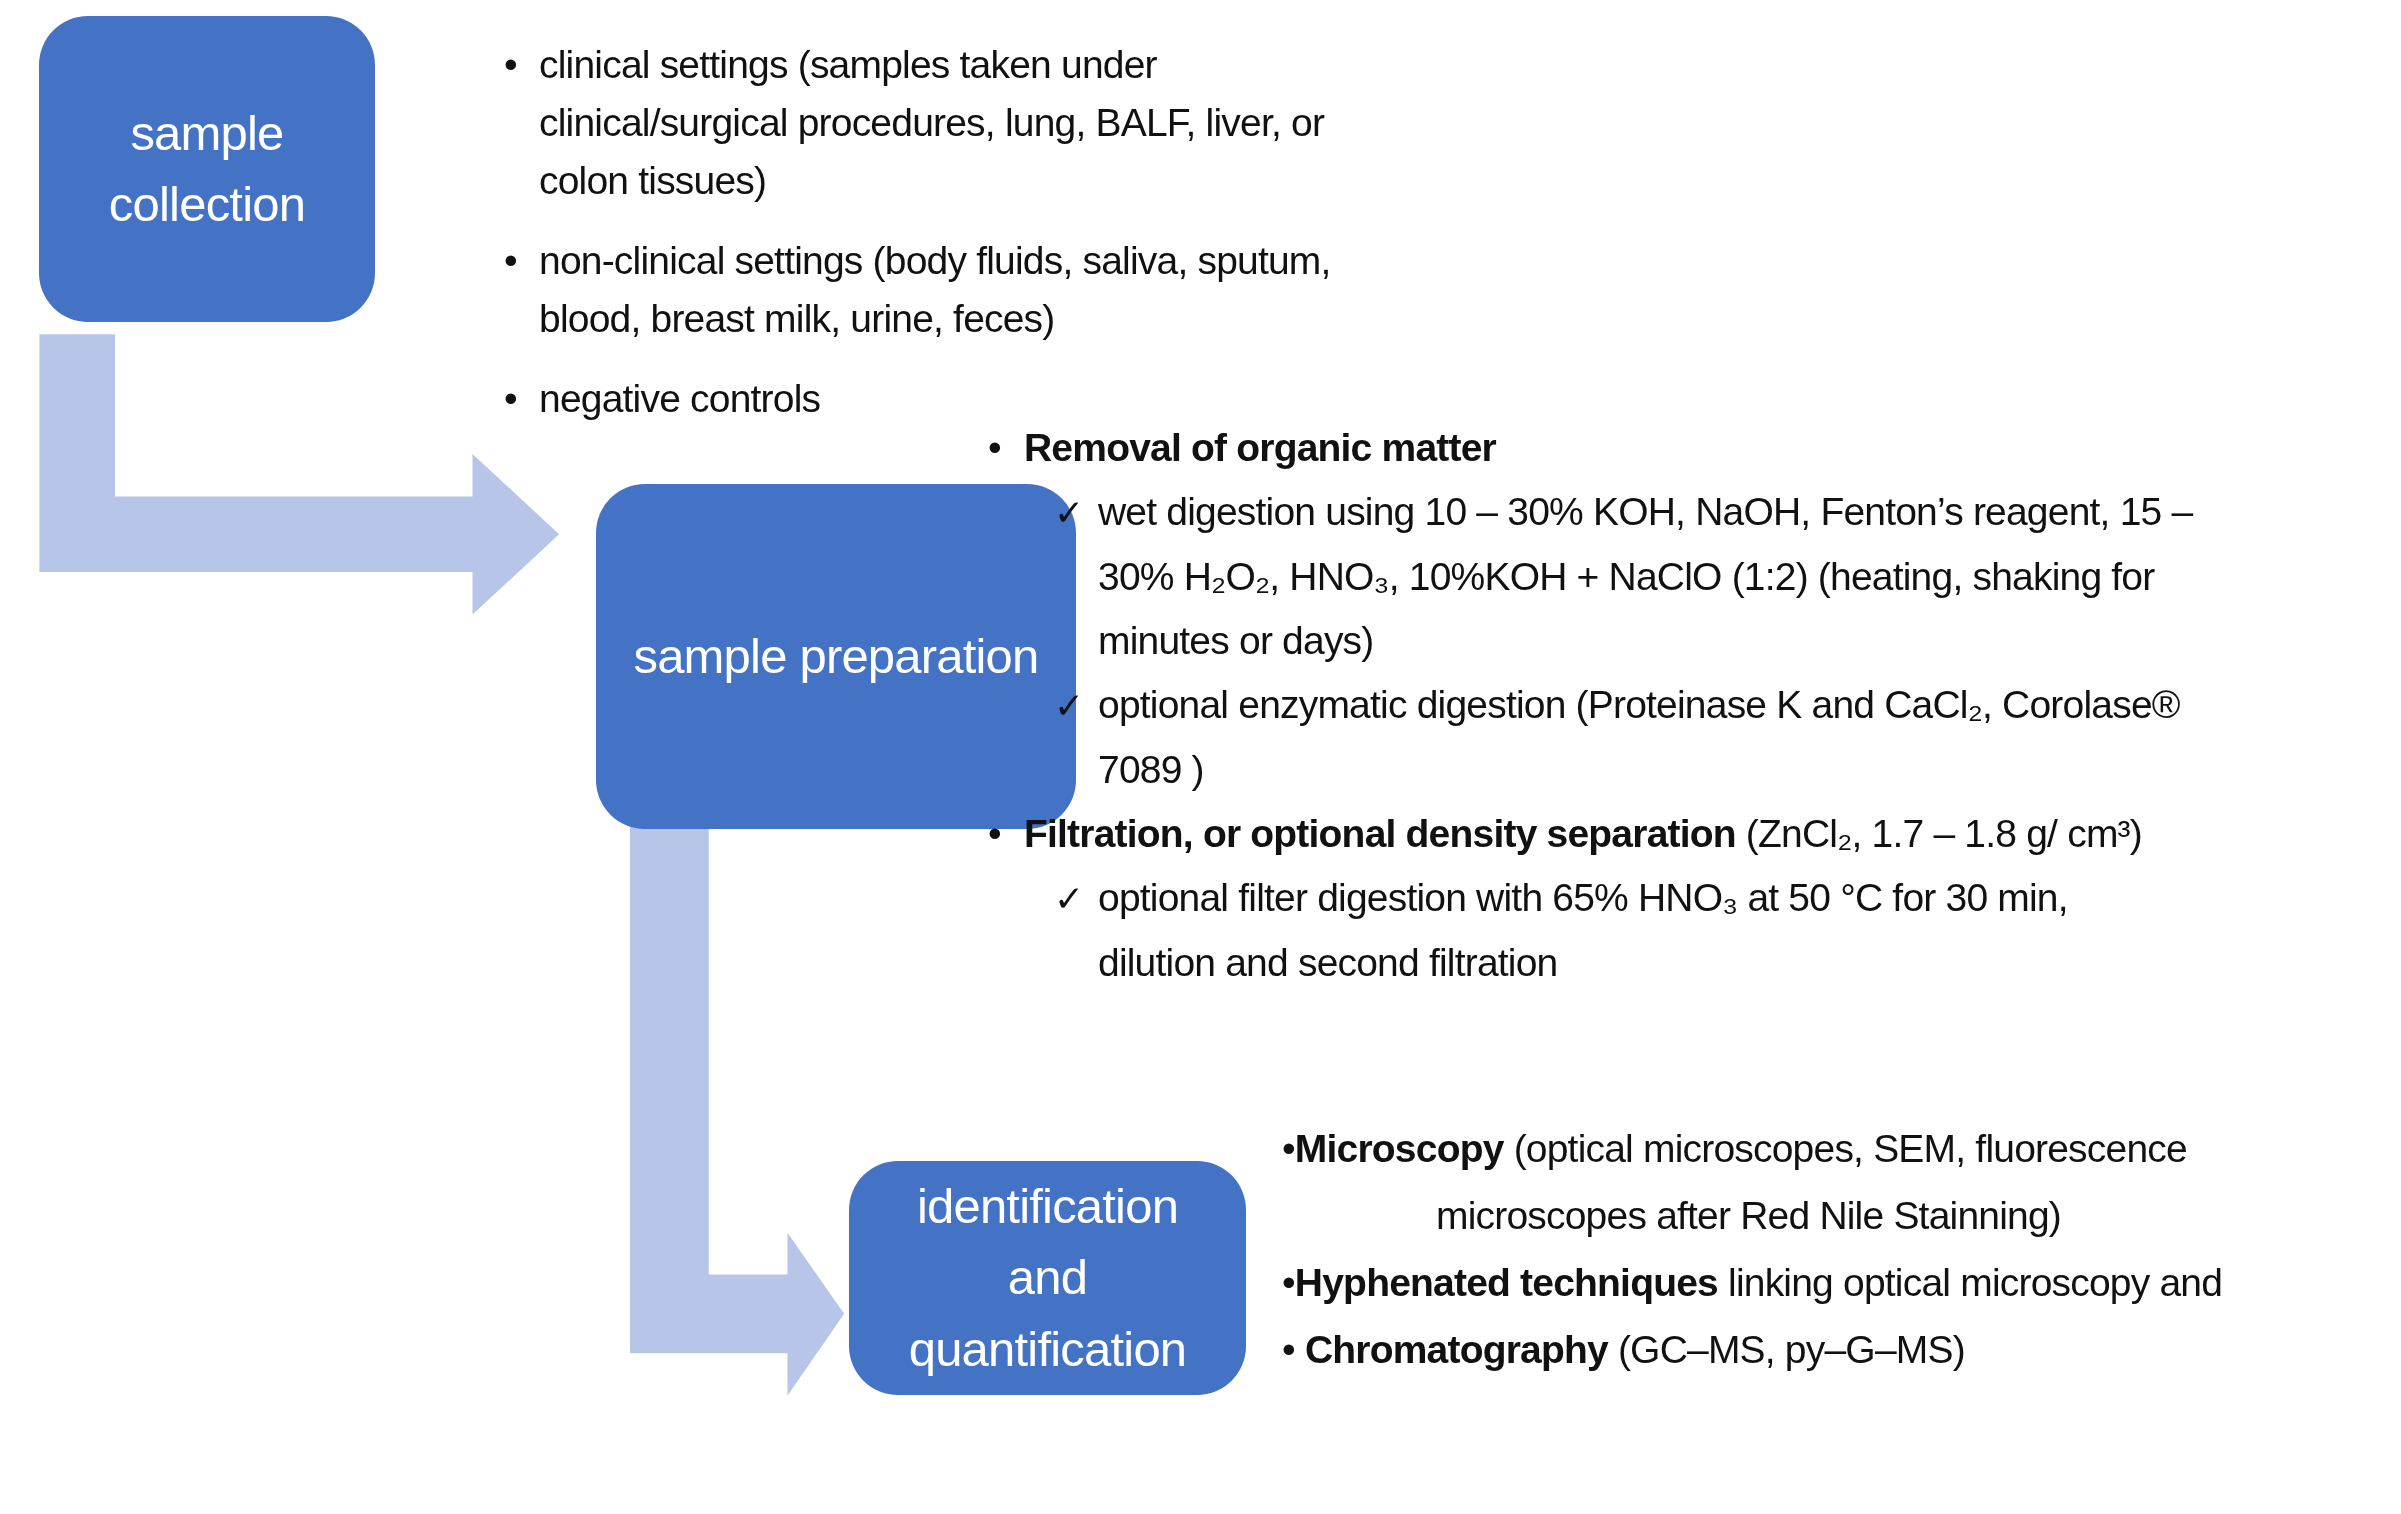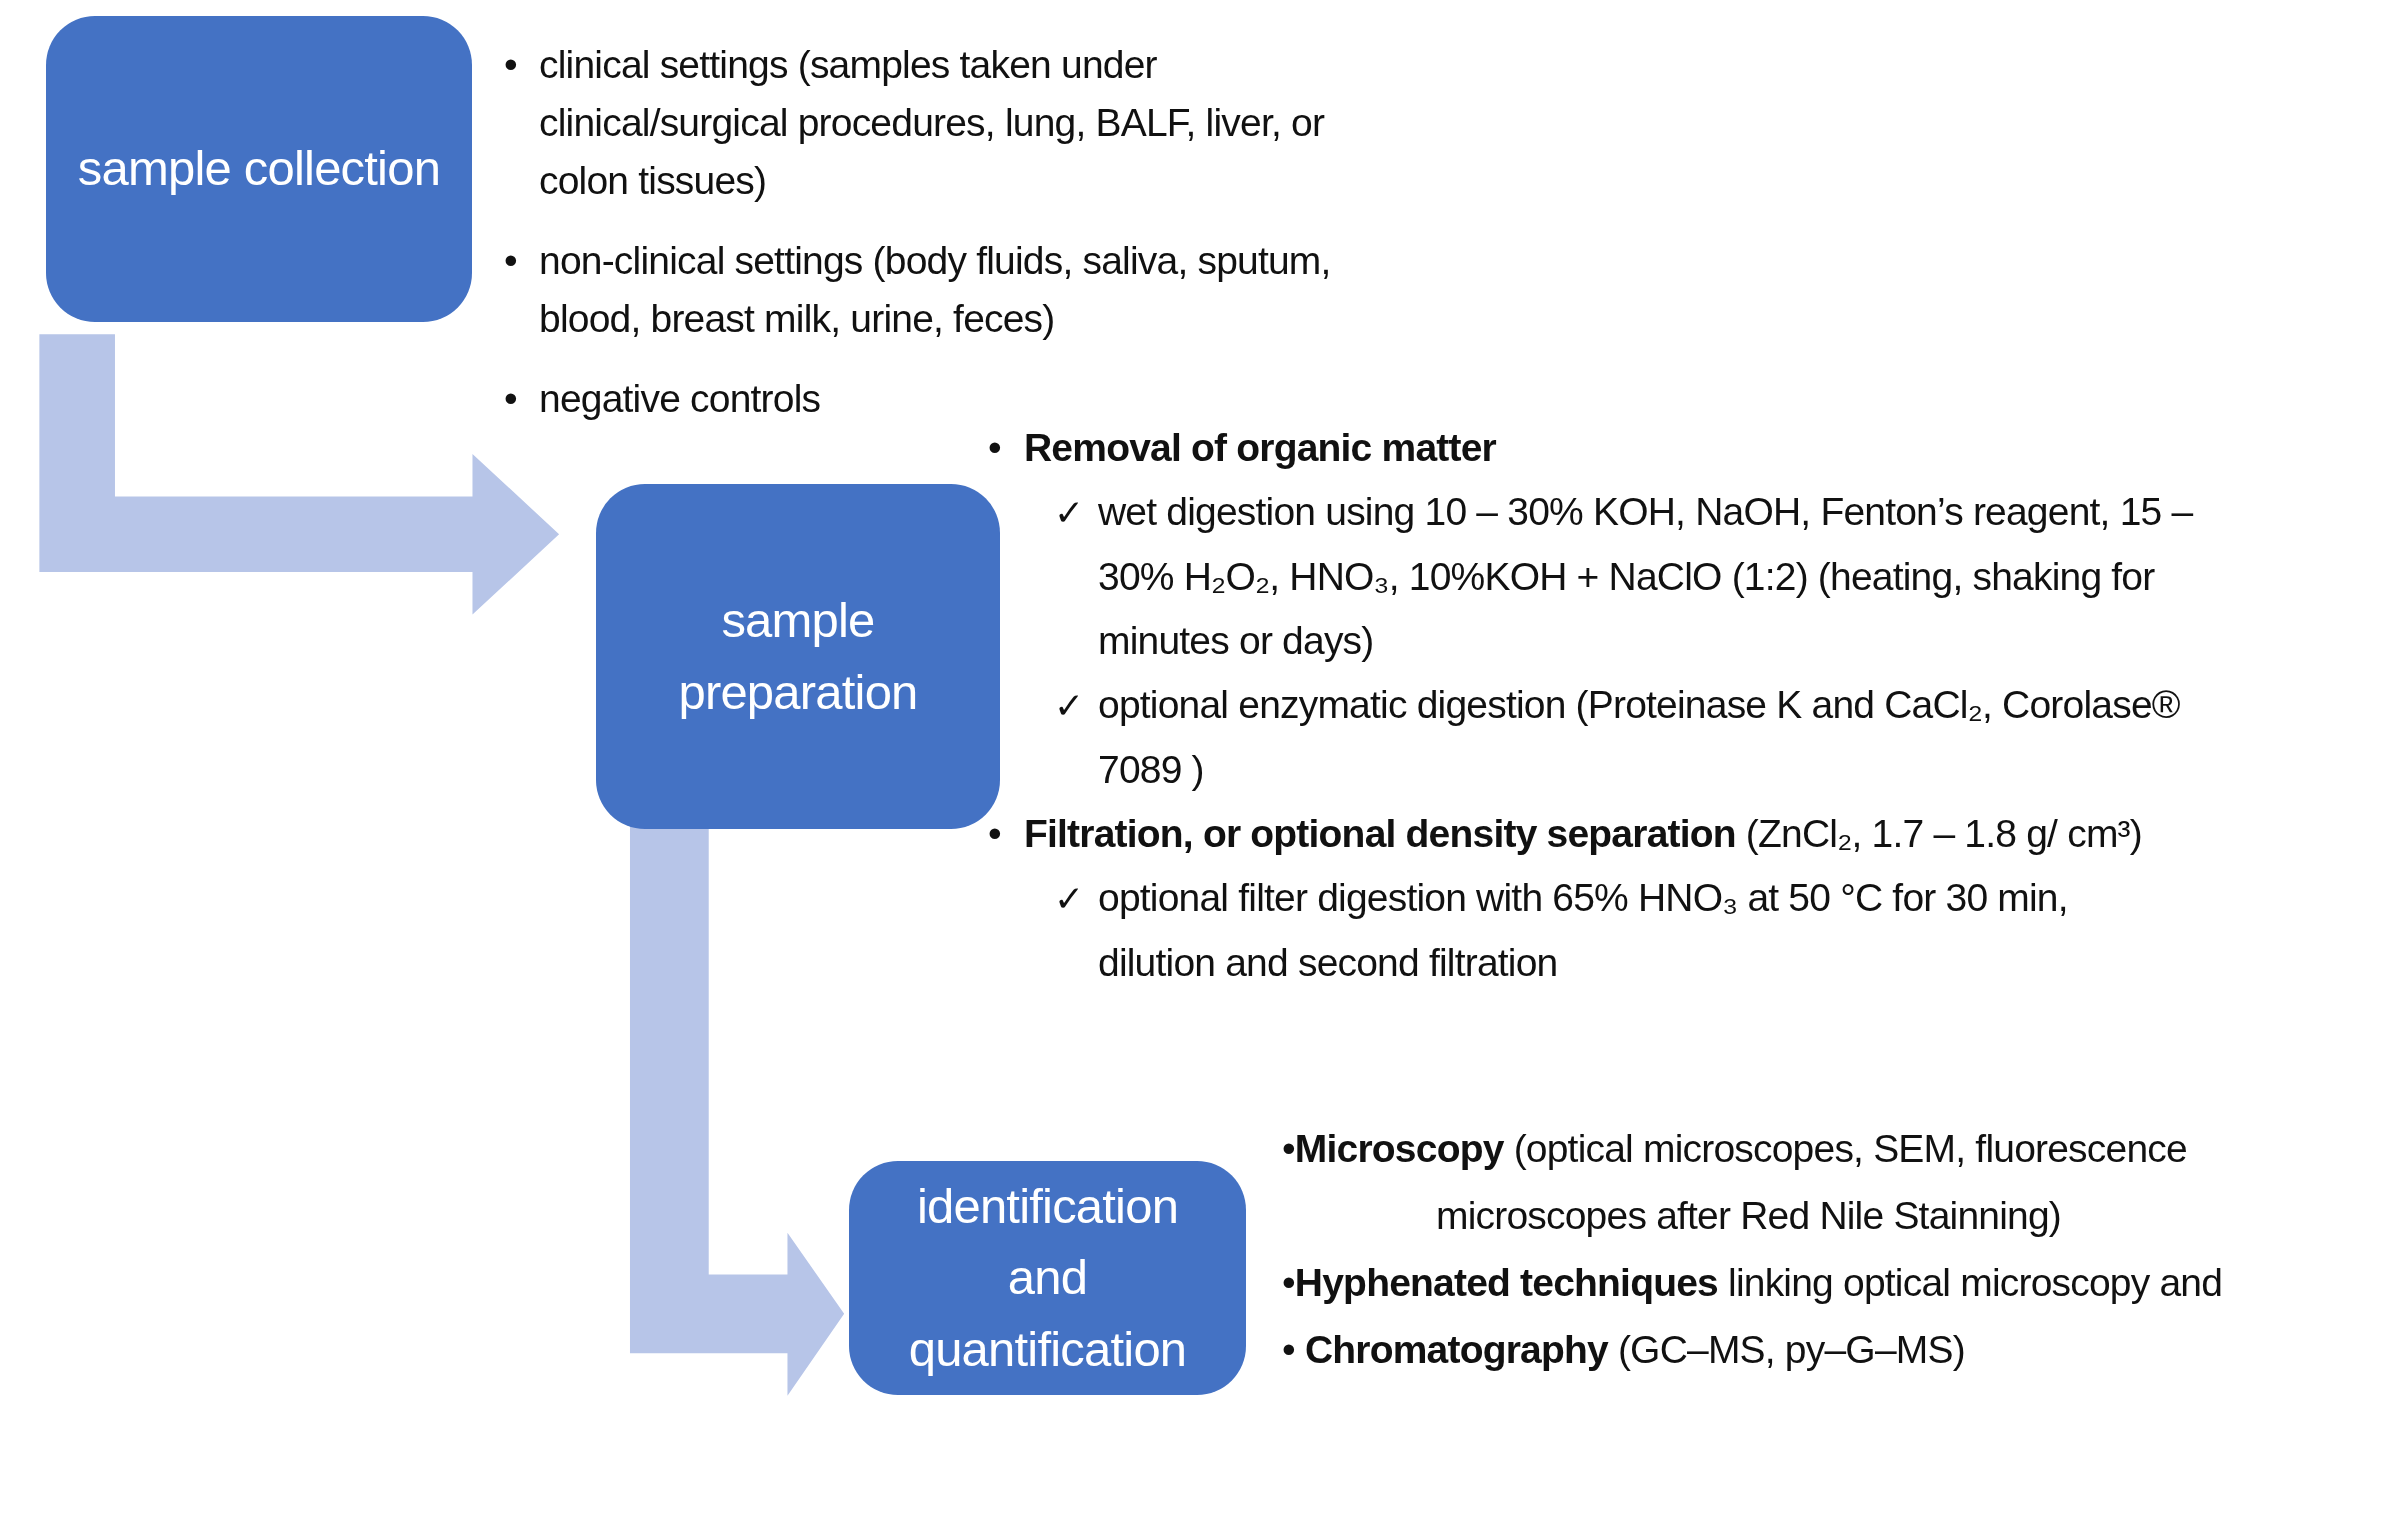--- a/index.html
+++ b/index.html
@@ -13,22 +13,22 @@
   .canvas{position:relative;width:2401px;height:1515px;background:#FFFFFF;overflow:hidden;}
   .arrows{position:absolute;left:0;top:0;z-index:1;}
   .arrow{fill:var(--arrow-fill);}
   .box{
     position:absolute;z-index:2;background:var(--box-fill);
     border-radius:49px;display:flex;align-items:center;justify-content:center;
     text-align:center;color:var(--box-text);
     font-size:49px;line-height:1.45;letter-spacing:-0.8px;
   }
   .box-label{display:block;padding:0 22px;}
-  .box1{left:46px;top:15.8px;width:426px;height:306px;}
-  .box2{left:596px;top:484px;width:404px;height:345px;}
+  .box1{left:39px;top:15.8px;width:336px;height:306px;}
+  .box2{left:596px;top:484px;width:480px;height:345px;}
   .box3{left:849px;top:1161px;width:397px;height:234px;}
   .g{position:absolute;z-index:3;font-size:39px;letter-spacing:-0.8px;white-space:nowrap;}
   .line{display:block;}
   .g1{left:504px;top:36px;width:1118px;}
   .g1 .line{line-height:58px;}
   .g1 .bullet{display:inline-block;width:35px;}
   .g1 .wrap{padding-left:35px;}
   .g1 .pgap{margin-top:22px;}
   .g2{left:988px;top:416px;width:1410px;}
   .g2 .line{line-height:64px;}

